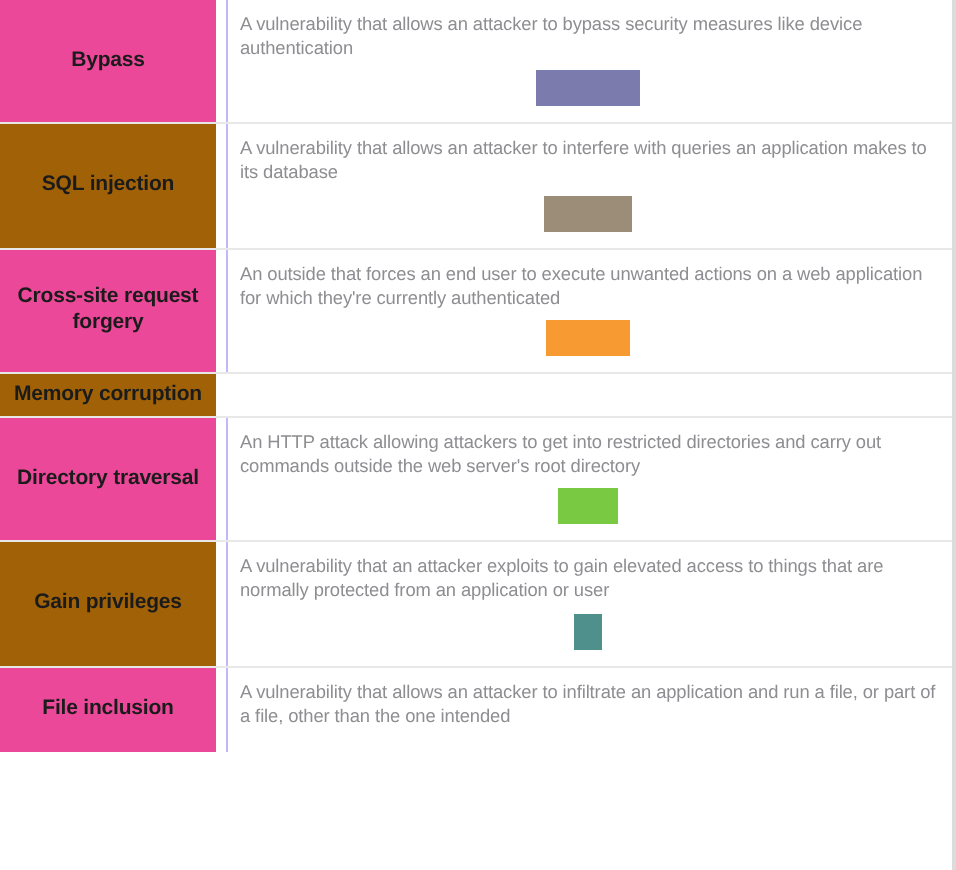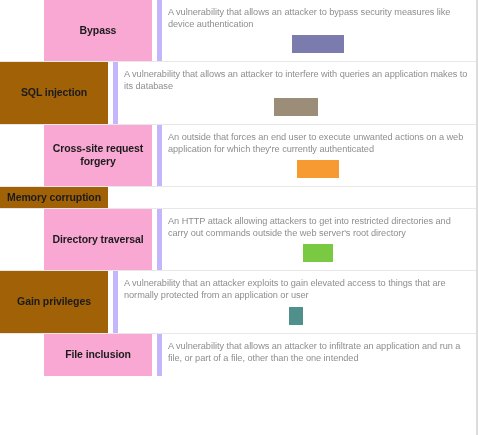--- a/index.html
+++ b/index.html
@@ -53,40 +53,39 @@
     text-align: center;
     padding: 4px 6px;
     font-size: 10.5px;
     font-weight: bold;
     color: #1b1b1b;
     line-height: 1.25;
     letter-spacing: -0.1px;
     background: #a16207;
   }
   .row.alt .label-cell {
-    background: #f9a8d4;
-    margin-left: 44px;
+    background: #ec4899;
   }
 
   .spacer-cell {
     width: 5px;
     min-width: 5px;
     background: #ffffff;
   }
 
   
   .content-cell {
     flex: 1 1 auto;
     box-sizing: border-box;
     padding: 6px 8px 7px 2px;
     display: flex;
     flex-direction: column;
     justify-content: center;
     background: #ffffff;
-    border-left: 5px solid #c4b5fd;
+    border-left: 1px solid #c4b5fd;
     padding-left: 6px;
   }
 
   .desc {
     font-size: 9.2px;
     color: #8e8e92;
     line-height: 1.32;
     margin: 0 0 5px 0;
     letter-spacing: -0.05px;
     max-width: 350px;

